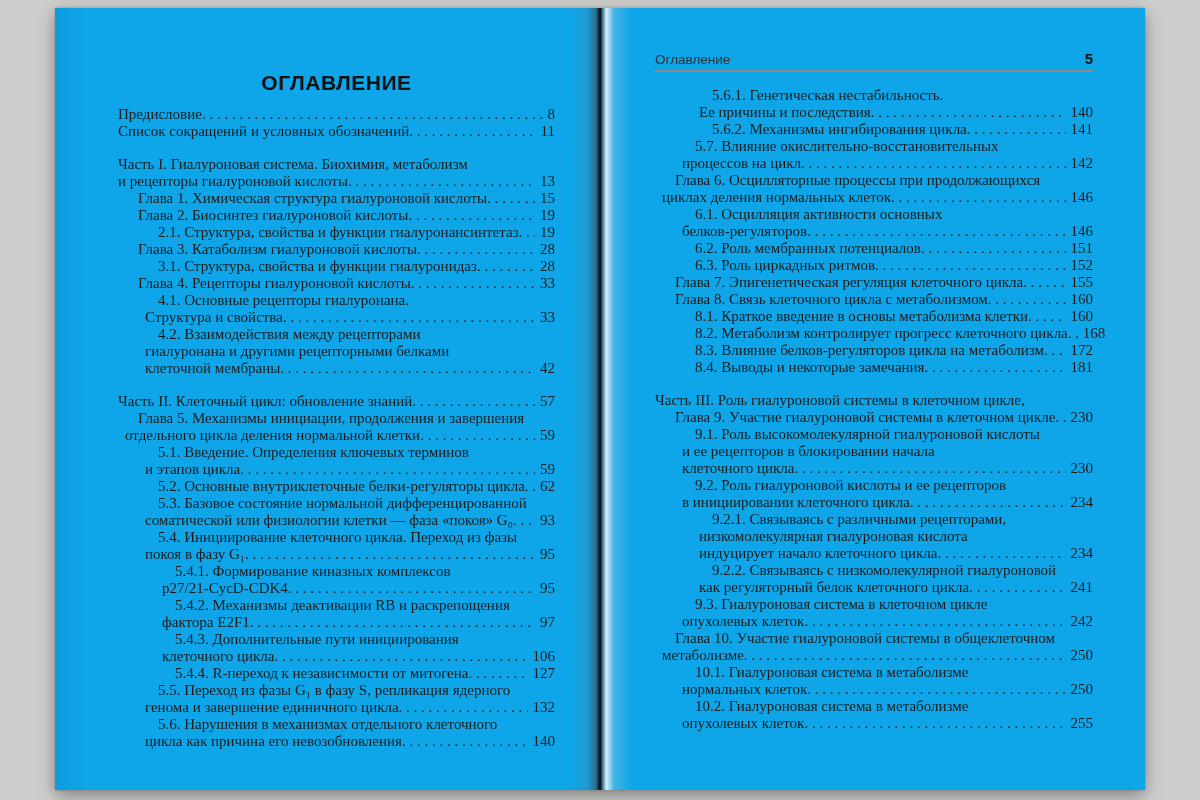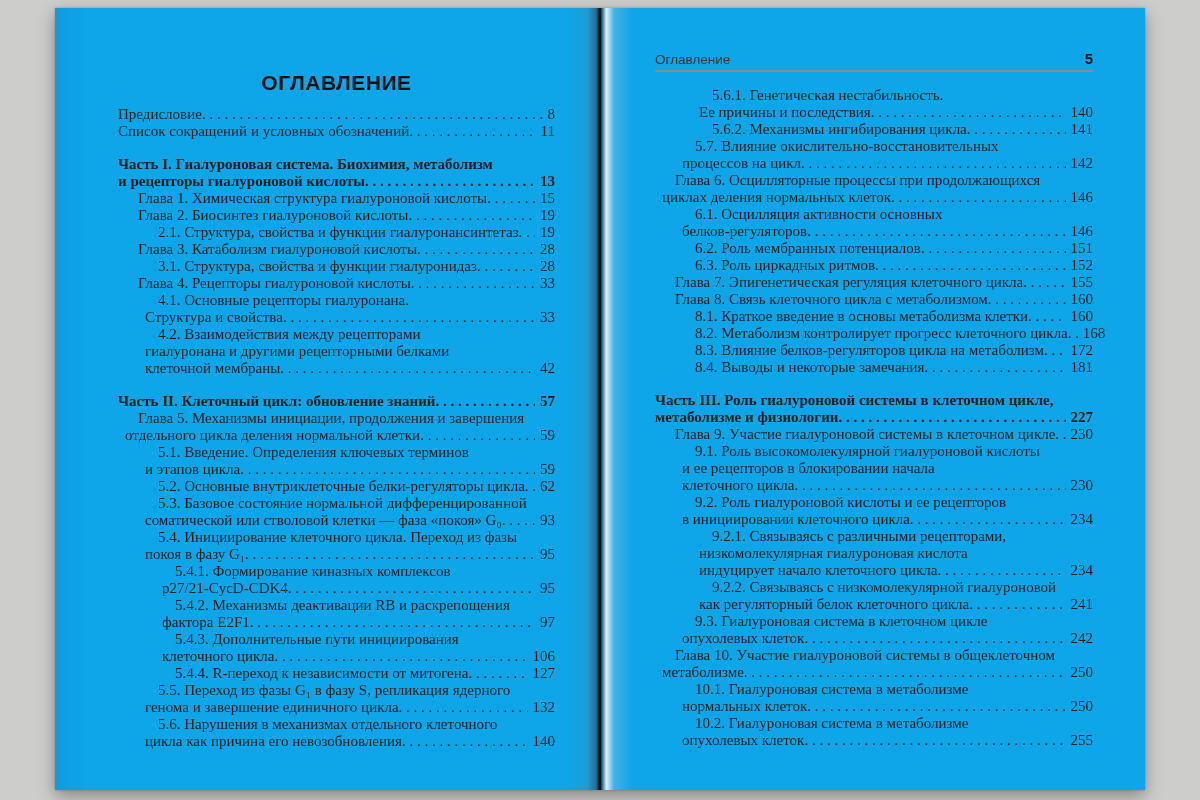--- a/index.html
+++ b/index.html
@@ -49,21 +49,21 @@
   #left-toc{left:118px;top:74px;width:437px;}
   #right-toc{left:655px;top:82px;width:438px;}
   .toc-title{
     text-align:center;
     font-family:"Liberation Sans","DejaVu Sans",sans-serif;
     font-weight:bold;font-size:21px;letter-spacing:0.5px;color:#111;
     margin-bottom:15px;
   }
   .entry{margin:0;}
   .entry.space{margin-top:11px;}
-  .entry.bold{font-weight:bold;margin-top:16px;}
+  .entry.bold{font-weight:normal;margin-top:16px;}
   .entry.l0{margin-left:0;}
   .entry.l1{margin-left:20px;}
   .entry.l2{margin-left:40px;}
   .entry.l3{margin-left:57px;}
   .line{display:flex;align-items:baseline;}
   .entry:not(.l0) .line.cont{margin-left:-13px;text-align:right;}
   .txt{white-space:nowrap;}
   .dots{
     flex:1 1 auto;min-width:10px;overflow:hidden;white-space:nowrap;
     color:#222;
@@ -208,21 +208,21 @@
             <span class="txt">5.2. Основные внутриклеточные белки-регуляторы цикла</span>
             <span class="dots"></span>
             <span class="pg">62</span>
           </div>
         </div>
         <div class="entry l2">
           <div class="line">
             <span class="txt">5.3. Базовое состояние нормальной дифференцированной</span>
           </div>
           <div class="line cont">
-            <span class="txt">соматической или стволовой клетки — фаза «покоя» G₀</span>
+            <span class="txt">соматической или физиологии клетки — фаза «покоя» G₀</span>
             <span class="dots"></span>
             <span class="pg">93</span>
           </div>
         </div>
         <div class="entry l2">
           <div class="line">
             <span class="txt">5.4. Инициирование клеточного цикла. Переход из фазы</span>
           </div>
           <div class="line cont">
             <span class="txt">покоя в фазу G₁</span>
@@ -391,25 +391,20 @@
         <div class="entry l2">
           <div class="line">
             <span class="txt">8.4. Выводы и некоторые замечания</span>
             <span class="dots"></span>
             <span class="pg">181</span>
           </div>
         </div>
         <div class="entry l0 bold space">
           <div class="line">
             <span class="txt">Часть III. Роль гиалуроновой системы в клеточном цикле,</span>
-          </div>
-          <div class="line cont">
-            <span class="txt">метаболизме и физиологии</span>
-            <span class="dots"></span>
-            <span class="pg">227</span>
           </div>
         </div>
         <div class="entry l1">
           <div class="line">
             <span class="txt">Глава 9. Участие гиалуроновой системы в клеточном цикле</span>
             <span class="dots"></span>
             <span class="pg">230</span>
           </div>
         </div>
         <div class="entry l2">

